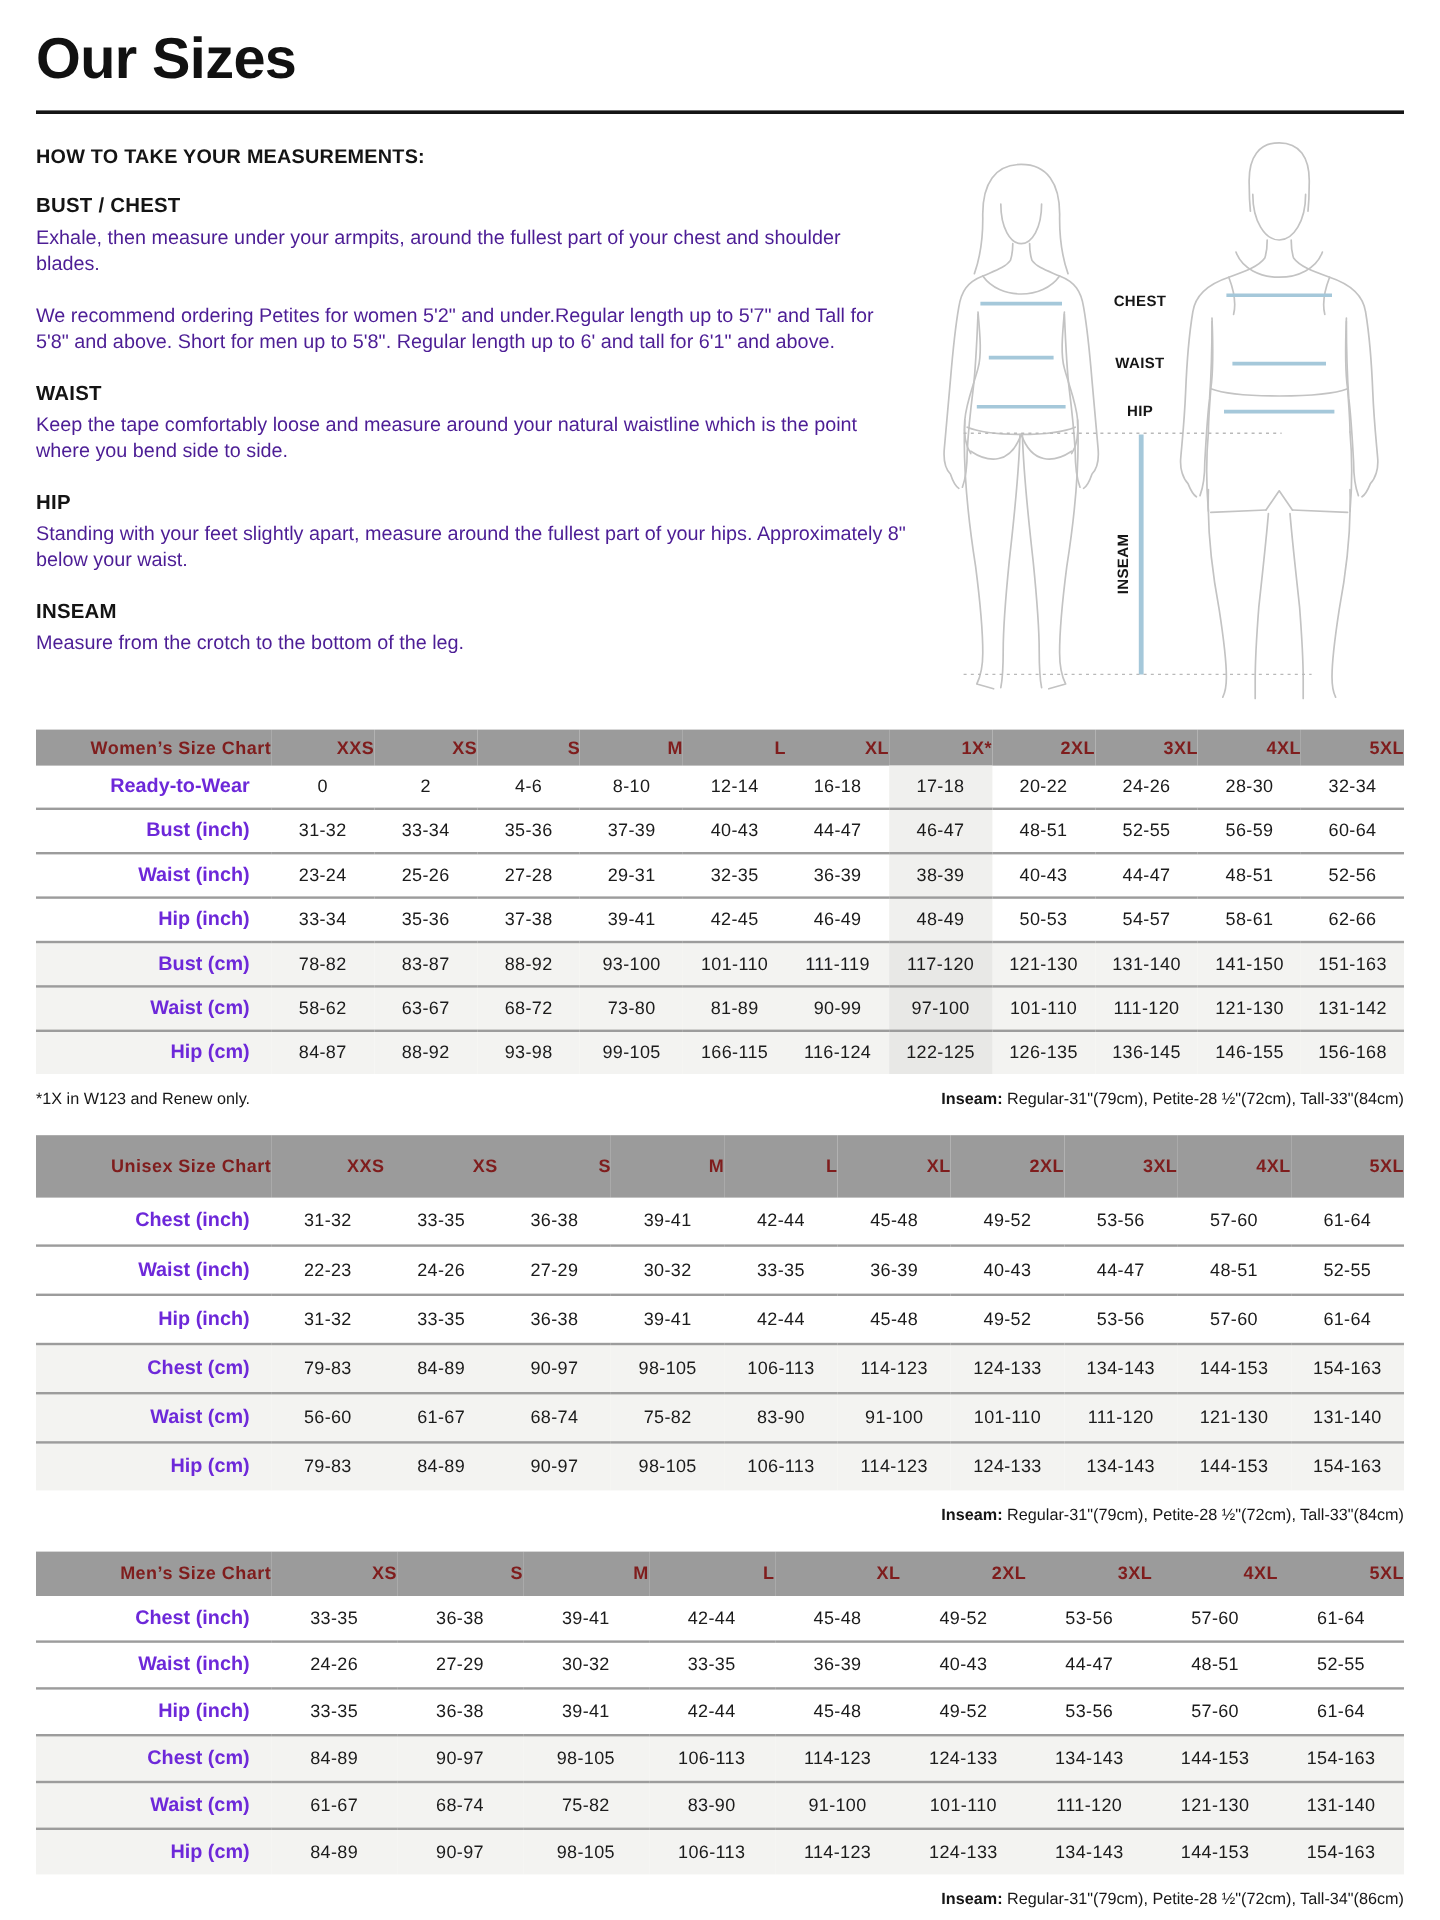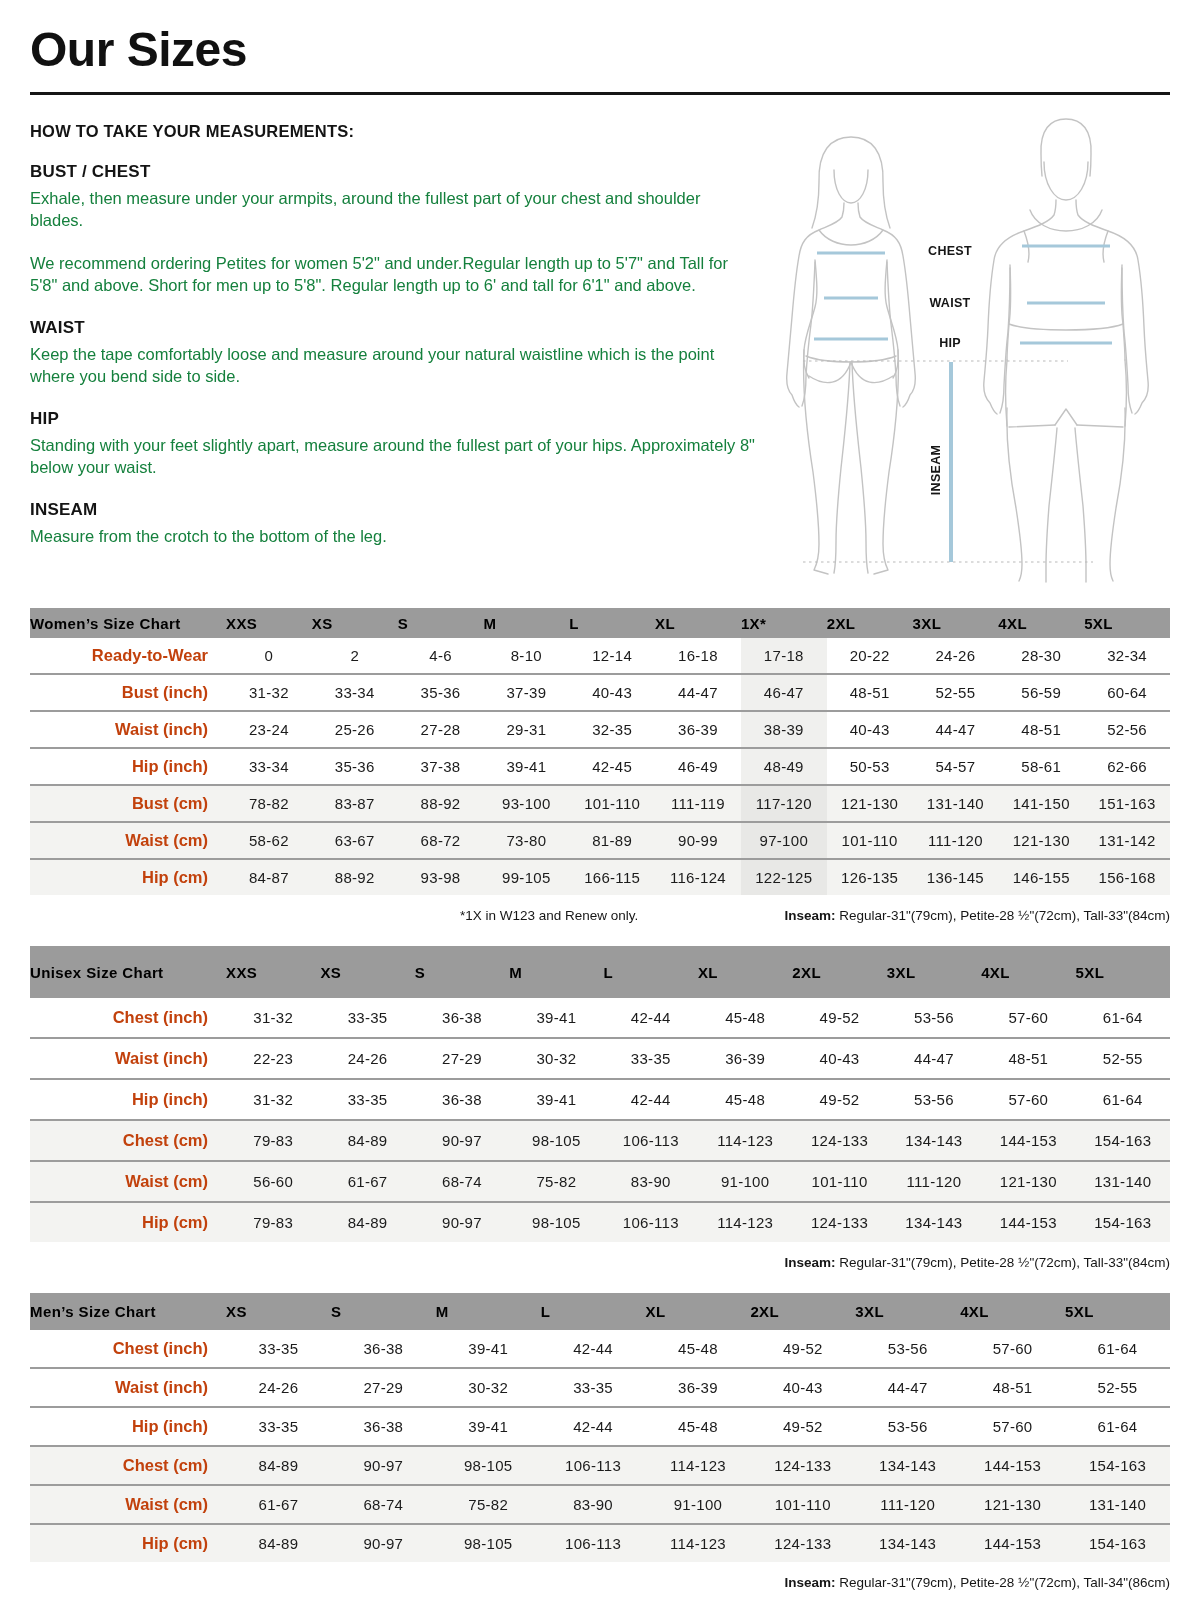--- a/index.html
+++ b/index.html
@@ -18,40 +18,40 @@
     font-family:"Liberation Sans", sans-serif;color:var(--ink);
   }
   .page{padding:22px 30px 0 30px;}
   .page-title{font-size:48px;font-weight:bold;letter-spacing:-0.5px;margin:0;color:#111;}
   .divider{border:none;border-top:3px solid #151515;margin:15px 0 0 0;}
   .intro{position:relative;margin-top:27px;height:486px;}
   .instructions{width:725px;}
   .instructions-heading{font-size:16.5px;font-weight:bold;letter-spacing:0.2px;margin:0;}
   .section{margin-top:21px;}
   .section-title{font-size:17px;font-weight:bold;margin:0;letter-spacing:0.2px;}
-  .section-body{font-size:16.5px;line-height:1.33;margin:6px 0 0 0;color:#15803d;}
+  .section-body{font-size:16.5px;line-height:1.33;margin:6px 0 0 0;color:#4c1d95;}
   .figure-block{position:absolute;top:-12px;left:728px;width:420px;height:478px;}
 
   .size-table{width:1140px;border-collapse:collapse;table-layout:fixed;}
   .size-table thead th{
-    background:var(--header-gray);color:#000000;font-size:15px;font-weight:bold;
-    letter-spacing:0.4px;padding:0;text-align:left;
+    background:var(--header-gray);color:#7f1d1d;font-size:15px;font-weight:bold;
+    letter-spacing:0.4px;padding:0;text-align:right;
   }
   .t0 thead th{height:30px;} .t1 thead th{height:52px;} .t2 thead th{height:37px;}
   .t0 tbody td{height:35px;} .t1 tbody td{height:39px;} .t2 tbody td{height:37px;}
   .size-table tbody tr + tr{border-top:2px solid var(--line-gray);}
   .size-table td{padding:0;vertical-align:middle;}
-  .size-table td.label{text-align:right;padding-right:18px;font-weight:bold;font-size:16.5px;color:#c2410c;}
+  .size-table td.label{text-align:right;padding-right:18px;font-weight:bold;font-size:16.5px;color:#6d28d9;}
   .size-table td.val{text-align:center;font-size:15px;letter-spacing:0.3px;color:#1b1b1b;}
   .size-table tr.shaded{background:var(--shaded-row);}
   .size-table td.hl{background:var(--hl-white);}
   .size-table tr.shaded td.hl{background:var(--hl-shaded);}
 
   .table-note-row{width:1140px;display:flex;margin:13px 0 23px 0;font-size:13.5px;color:#161616;}
-  .note-left{margin-left:430px;}
+  .note-left{}
   .note-right{margin-left:auto;text-align:right;}
   .note-right b{font-weight:bold;}
 </style>
 </head>
 <body>
 
 <div class="page">
   <h1 class="page-title">Our Sizes</h1>
   <hr class="divider">
 

